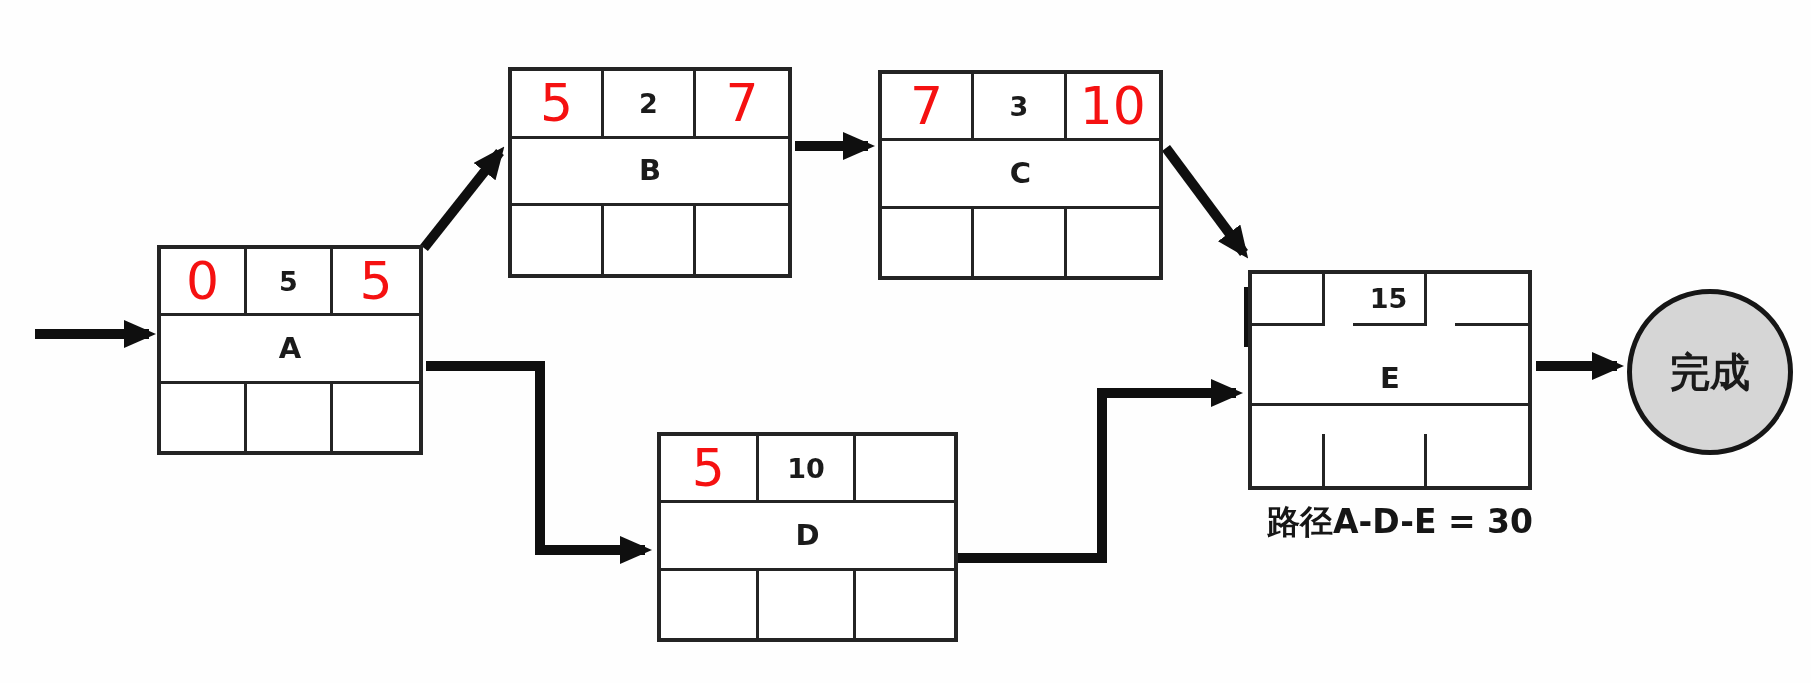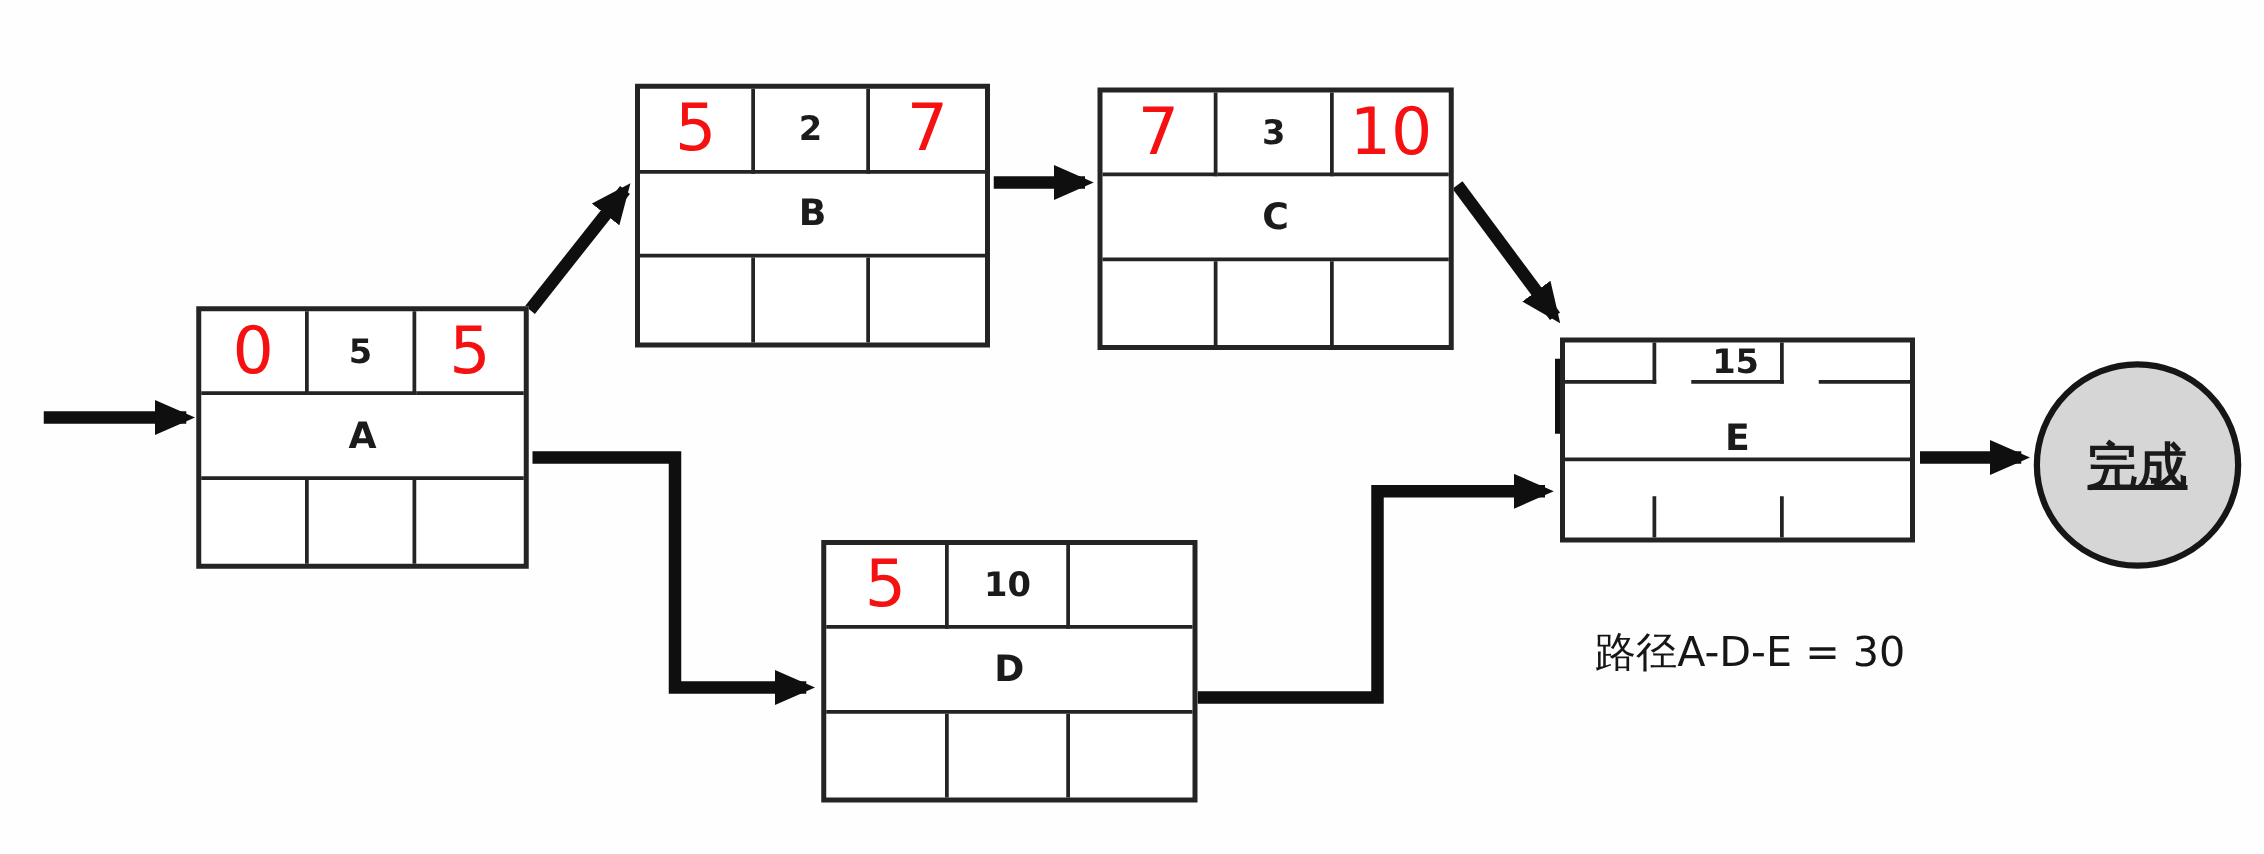--- a/index.html
+++ b/index.html
@@ -20,25 +20,25 @@
     overflow:hidden;
   }
   .cell.last{border-right:none;}
   .cell.name{grid-column:1/4;border-right:none;font-size:29px;}
   .cell.bot{border-bottom:none;}
   .crit{color:var(--crit,#f51111);font-size:52px;font-weight:400;}
   .finish{
     position:absolute;left:1627px;top:289px;width:166px;height:166px;
     border-radius:50%;background:var(--endfill,#d6d6d6);border:5px solid #161616;
     display:flex;align-items:center;justify-content:center;
-    font-size:40px;font-weight:bold;color:#1a1a1a;box-sizing:border-box;text-decoration:underline;
+    font-size:40px;font-weight:bold;color:#1a1a1a;box-sizing:border-box;
   }
   .caption{
     position:absolute;left:1170px;top:500px;width:460px;text-align:center;
-    font-size:33px;font-weight:normal;line-height:44px;color:#161616;
+    font-size:33px;font-weight:bold;line-height:44px;color:#161616;
   }
 </style>
 </head>
 <body>
 
 <div id="stage">
 
   <svg class="overlay" width="1811" height="683" viewBox="0 0 1811 683">
     <defs>
       <marker id="ah" markerUnits="userSpaceOnUse" markerWidth="32" markerHeight="28" viewBox="0 0 32 28" refX="25" refY="14" orient="auto">
@@ -90,21 +90,21 @@
   <div class="node" style="left:657px;top:432px;width:301px;height:210px;">
     <div class="cell crit">5</div>
     <div class="cell">10</div>
     <div class="cell last"></div>
     <div class="cell name">D</div>
     <div class="cell bot"></div>
     <div class="cell bot"></div>
     <div class="cell bot last"></div>
   </div>
 
-  <div class="node" style="left:1248px;top:270px;width:284px;height:164px;gap:28px;">
+  <div class="node" style="left:1248px;top:270px;width:284px;height:220px;gap:28px;">
     <div class="cell"></div>
     <div class="cell">15</div>
     <div class="cell last"></div>
     <div class="cell name">E</div>
     <div class="cell bot"></div>
     <div class="cell bot"></div>
     <div class="cell bot last"></div>
   </div>
 
   <div class="finish">

